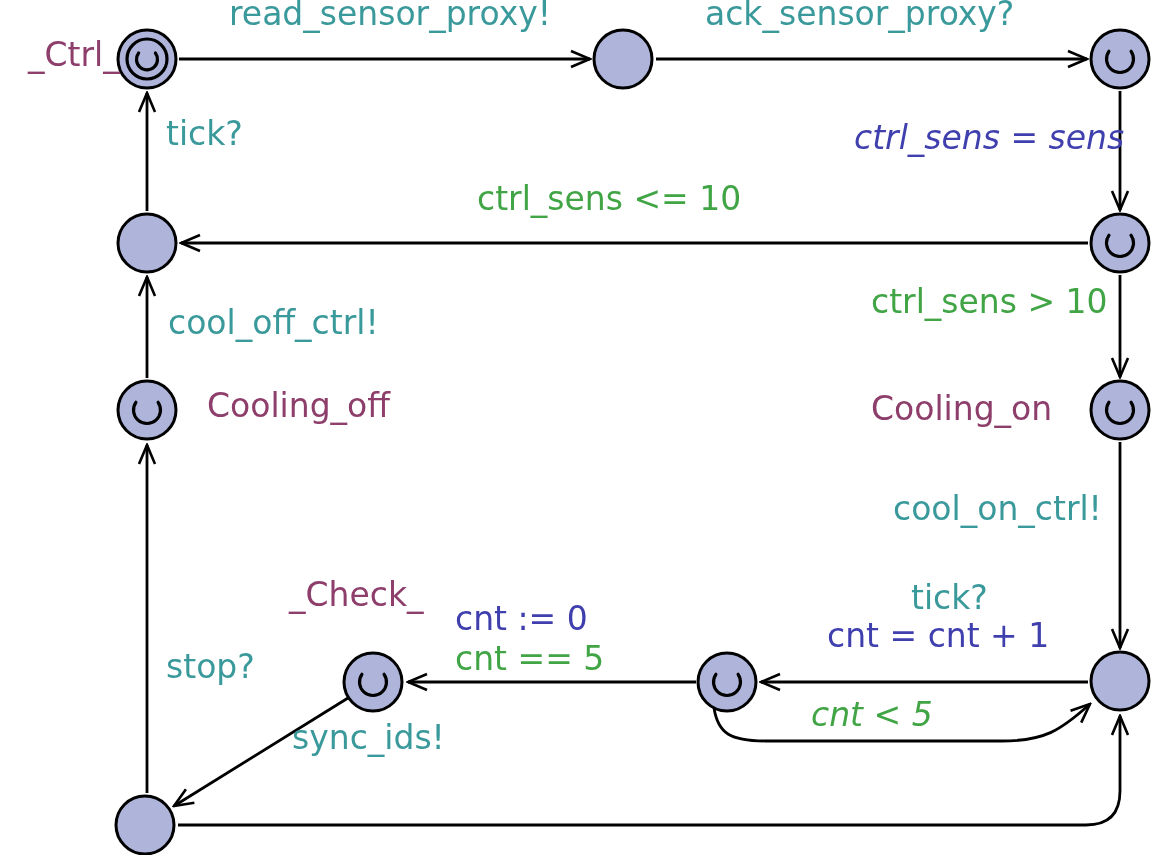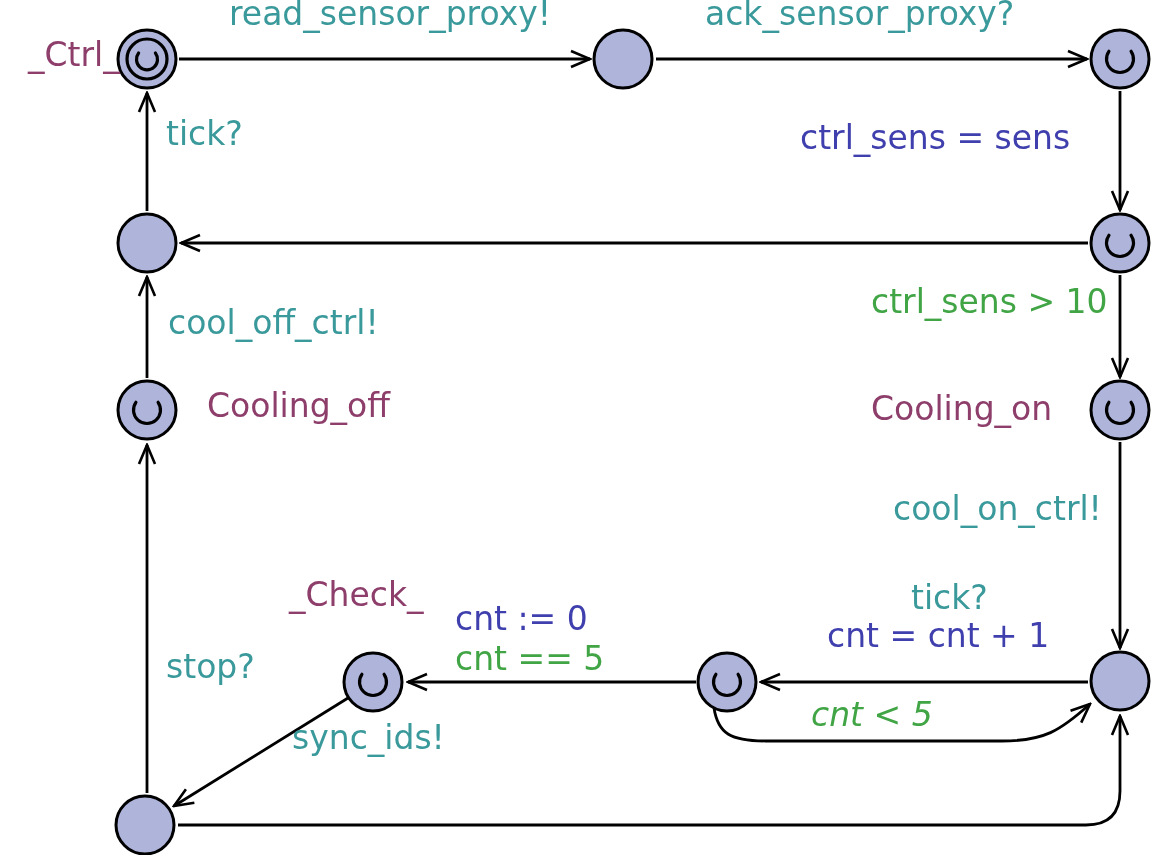--- a/index.html
+++ b/index.html
@@ -110,22 +110,23 @@
       </g>
       <g>
         <circle class="node" cx="145" cy="825" r="29"></circle>
       </g>
     </g>
   </svg>
 
   <div class="lbl locname" style="left:0px;   top:37px;margin-left:28px;">_Ctrl_</div>
   <div class="lbl sync" style="left:229px; top:-4px;">read_sensor_proxy!</div>
   <div class="lbl sync" style="left:705px; top:-4px;">ack_sensor_proxy?</div>
-  <div class="lbl update" style="left:800px; top:120px;">ctrl_sens = sens</div>
+  <div class="lbl update" style="left:854px; top:120px;font-style:italic;">ctrl_sens = sens</div>
   <div class="lbl sync" style="left:166px; top:116px;">tick?</div>
+  <div class="lbl guard" style="left:477px; top:181px;">ctrl_sens &lt;= 10</div>
   <div class="lbl guard" style="left:871px; top:284px;">ctrl_sens &gt; 10</div>
   <div class="lbl sync" style="left:168px; top:305px;">cool_off_ctrl!</div>
   <div class="lbl locname" style="left:207px; top:388px;">Cooling_off</div>
   <div class="lbl locname" style="left:871px; top:391px;">Cooling_on</div>
   <div class="lbl sync" style="left:893px; top:491px;">cool_on_ctrl!</div>
   <div class="lbl sync" style="left:911px; top:580px;">tick?</div>
   <div class="lbl update" style="left:827px; top:618px;">cnt = cnt + 1</div>
   <div class="lbl guard" style="left:811px; top:697px;font-style:italic;">cnt &lt; 5</div>
   <div class="lbl locname" style="left:289px; top:577px;">_Check_</div>
   <div class="lbl update" style="left:455px; top:601px;">cnt := 0</div>

